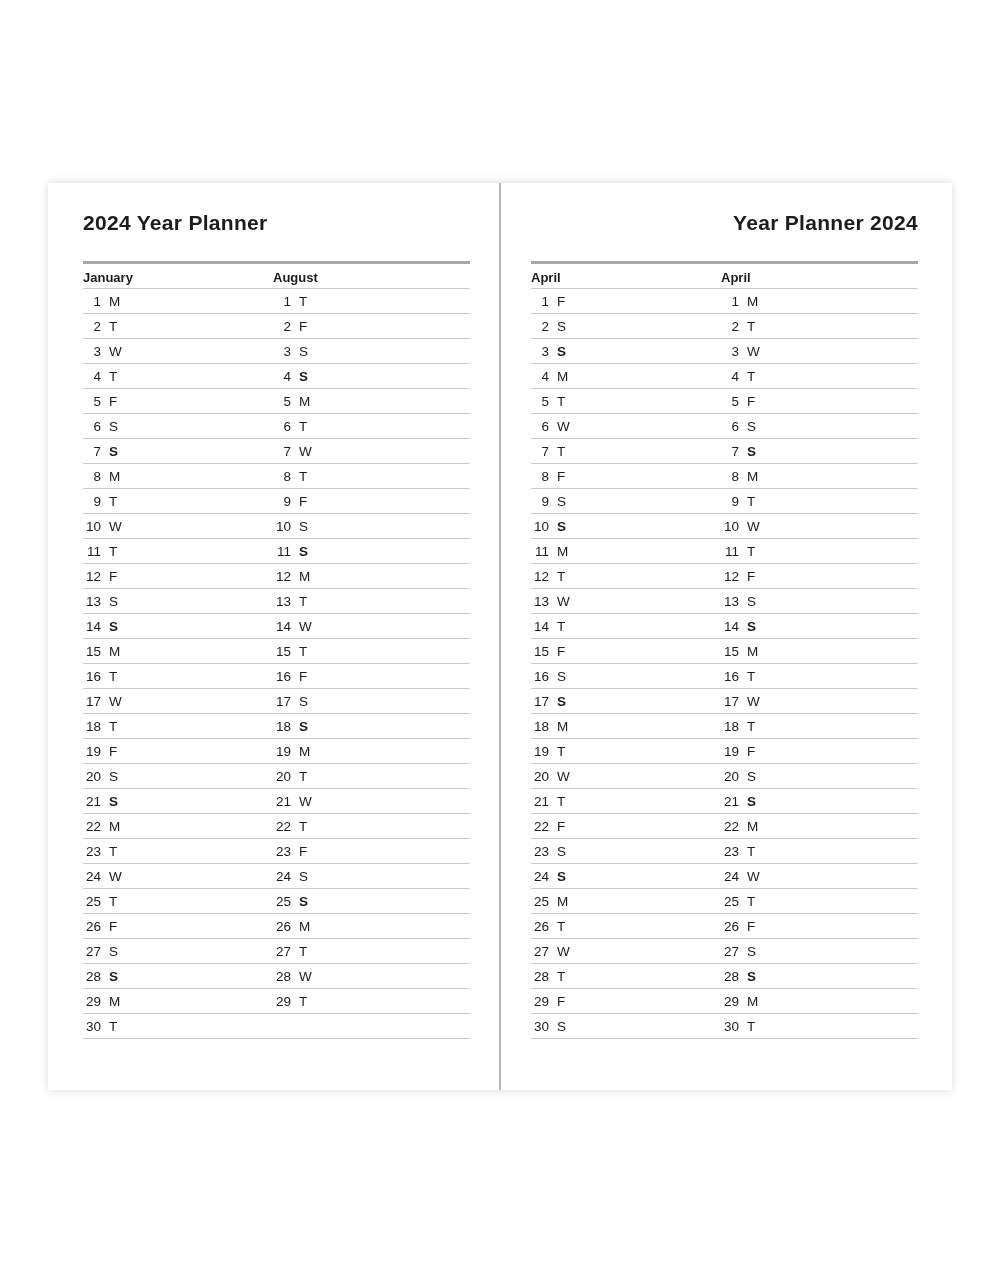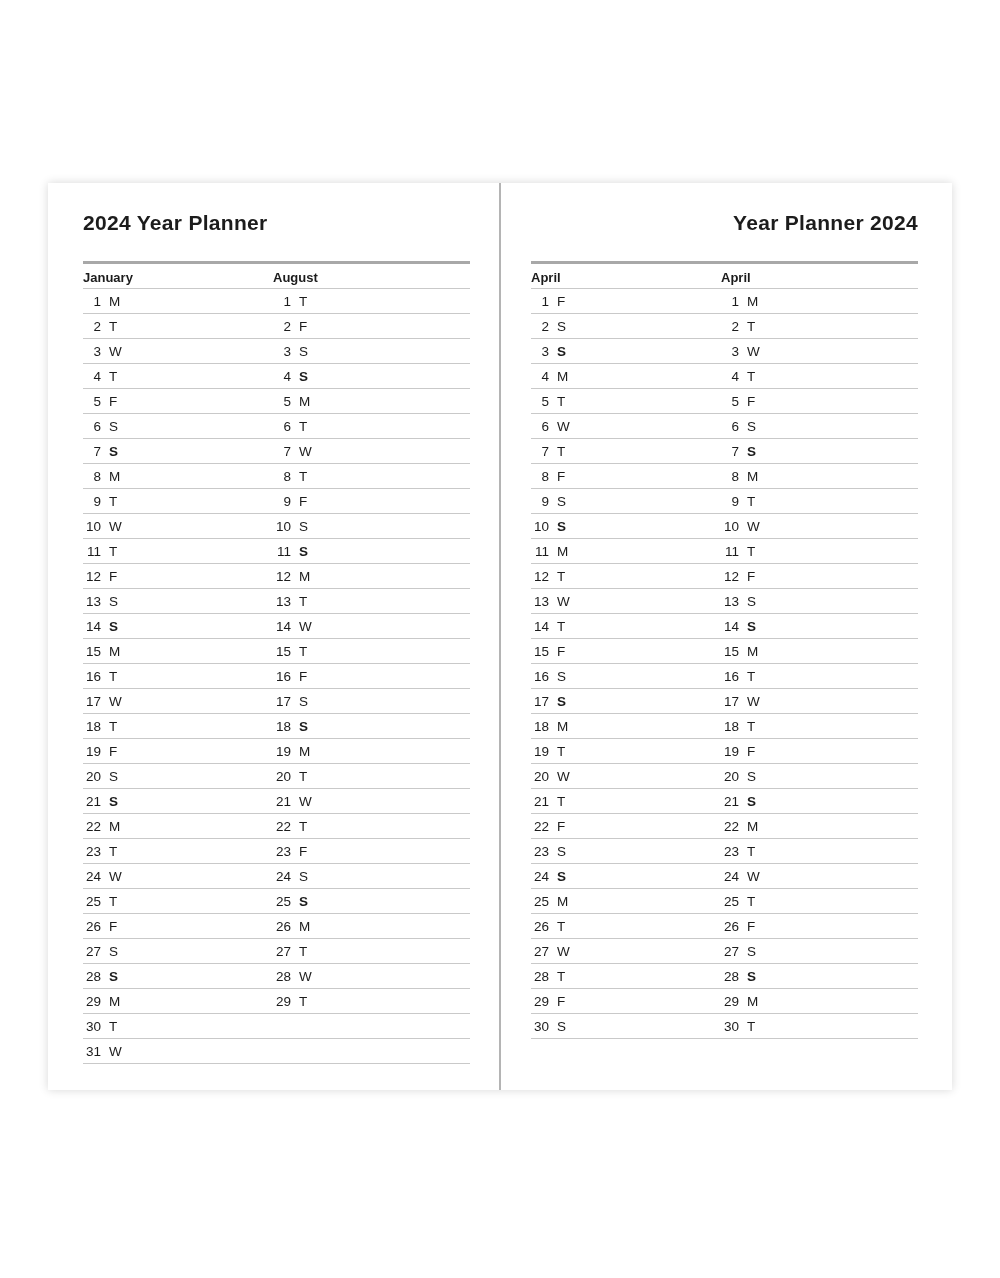--- a/index.html
+++ b/index.html
@@ -209,24 +209,20 @@
           <div class="day-cell"><span class="day-num">28</span><span class="day-letter">W</span></div>
         </div>
         <div class="day-row">
           <div class="day-cell"><span class="day-num">29</span><span class="day-letter">M</span></div>
           <div class="day-cell"><span class="day-num">29</span><span class="day-letter">T</span></div>
         </div>
         <div class="day-row">
           <div class="day-cell"><span class="day-num">30</span><span class="day-letter">T</span></div>
           <div class="day-cell"></div>
         </div>
-        <div class="day-row">
-          <div class="day-cell"><span class="day-num">31</span><span class="day-letter">W</span></div>
-          <div class="day-cell"></div>
-        </div>
       </div>
   </div>
 
   <div class="page page-right">
     <div class="page-title">Year Planner 2024</div>
     <div class="planner-grid">
       <div class="month-header-row">
         <div class="month-header">April</div>
         <div class="month-header">April</div>
       </div>

